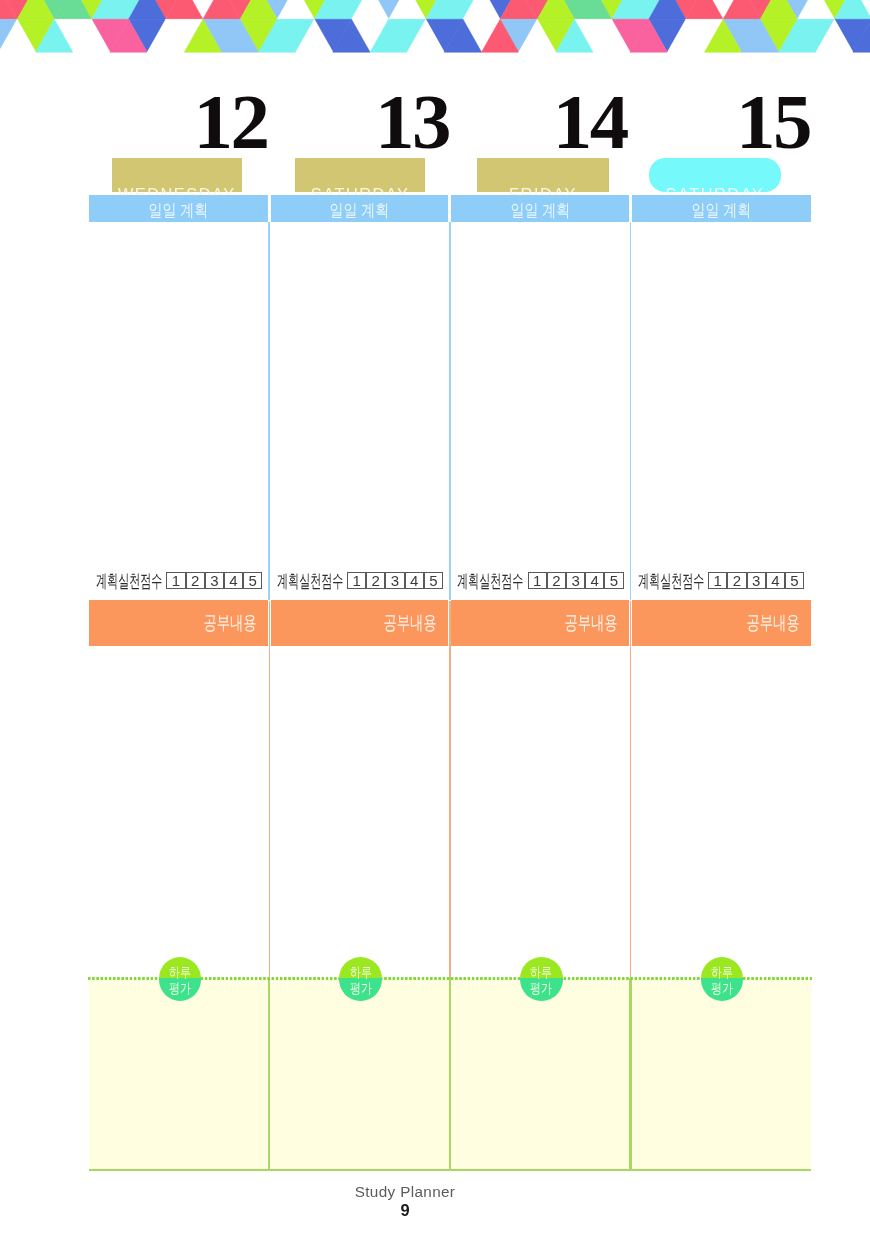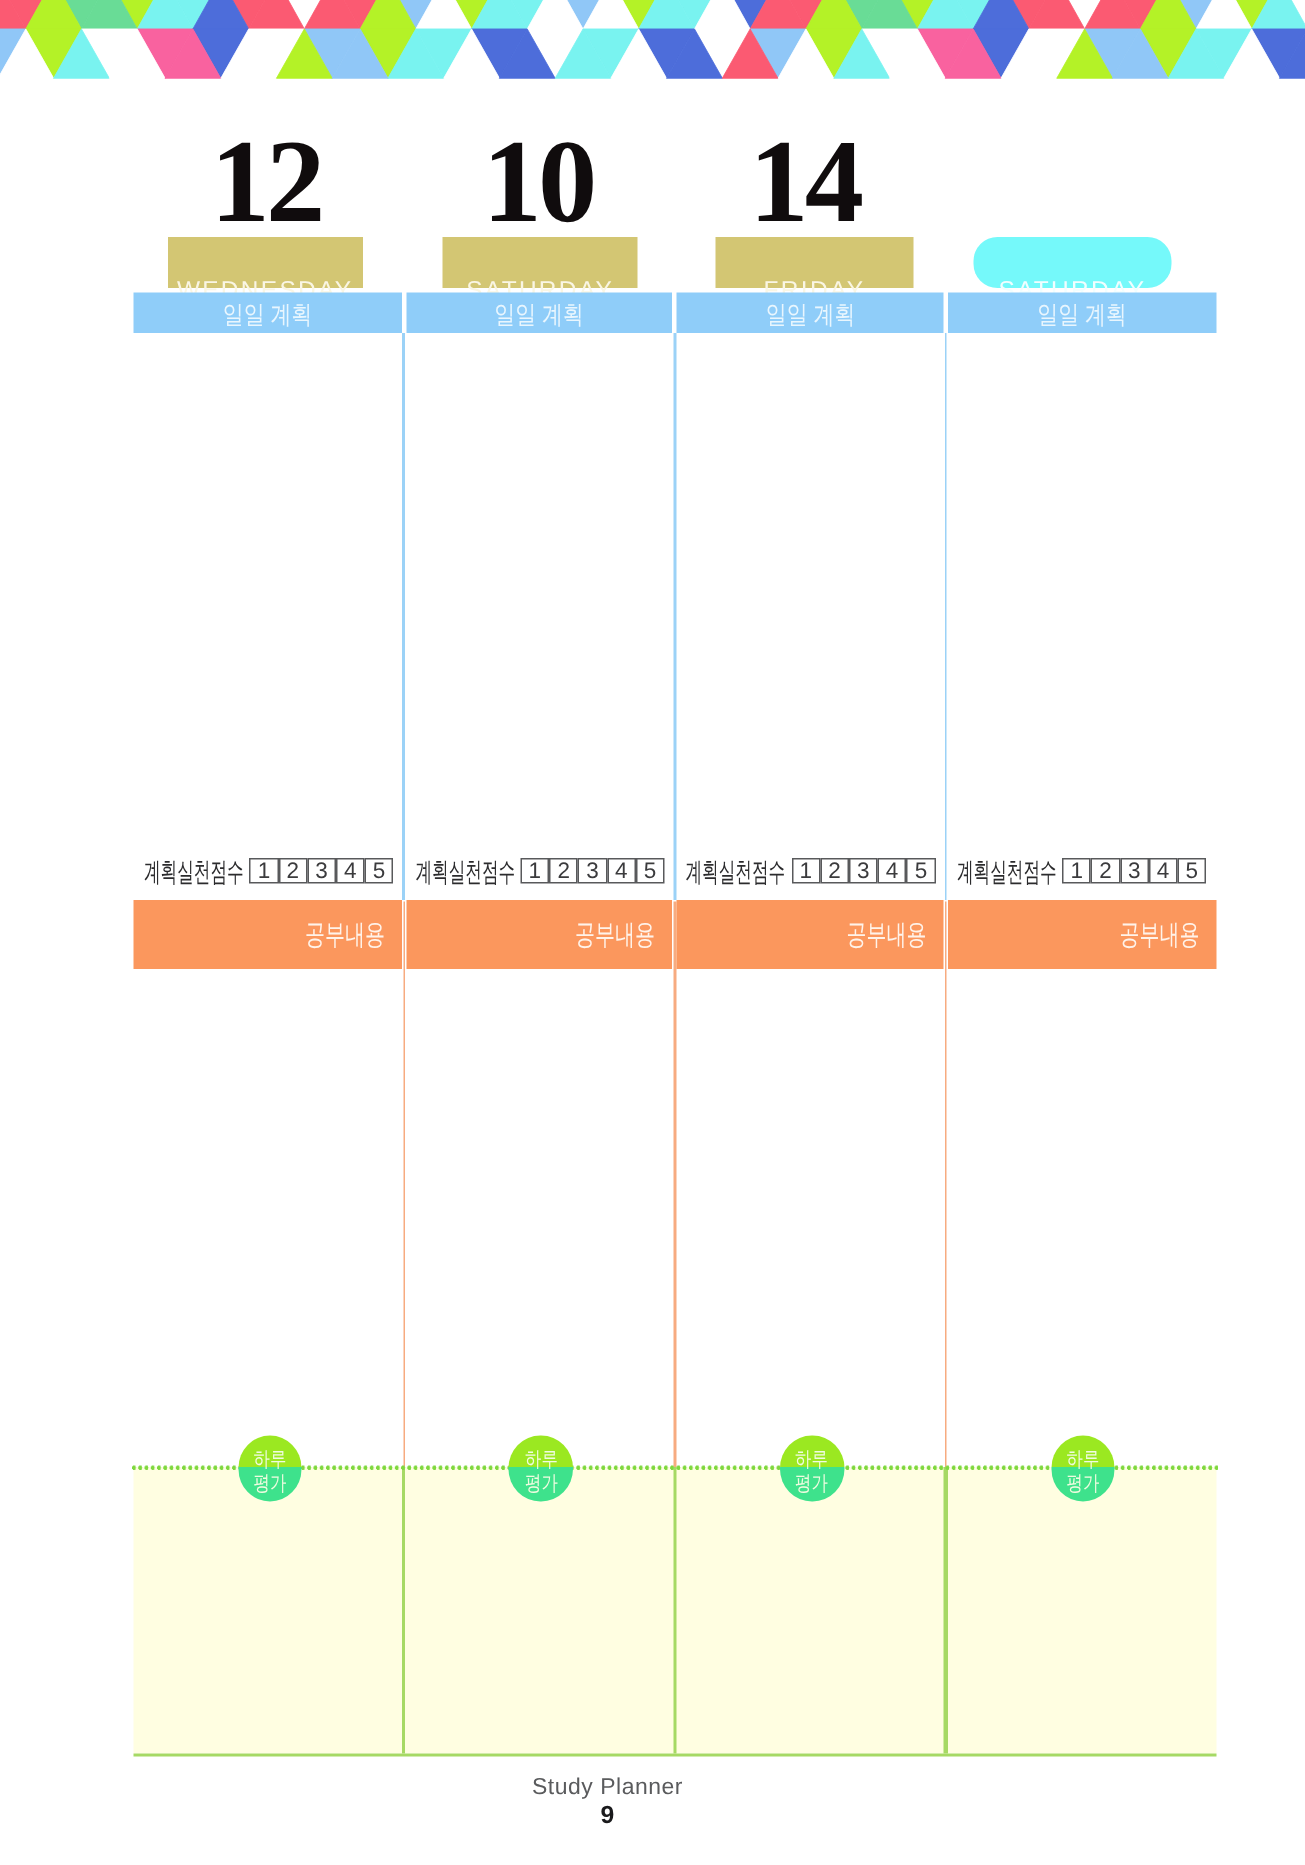--- a/index.html
+++ b/index.html
@@ -7,21 +7,21 @@
   body{width:870px;height:1243px;overflow:hidden;position:relative;
        font-family:"Liberation Sans",sans-serif;-webkit-font-smoothing:antialiased;}
   #page{position:absolute;left:0;top:0;width:870px;height:1243px;background:#fff;}
 
   
   #banner{position:absolute;left:0;top:0;width:870px;height:53px;overflow:hidden;}
   #banner svg{display:block;}
 
   
   .col{position:absolute;top:0;width:180.6px;height:100%;}
-  .daynum{position:absolute;top:82px;width:100%;text-align:center;
+  .daynum{position:absolute;top:82px;width:100%;text-align:right;
           font-family:"Liberation Serif",serif;font-weight:bold;font-size:79px;
           line-height:79px;color:#100c0d;letter-spacing:-2.5px;}
   .daytag{position:absolute;top:157.6px;height:34.8px;
           display:flex;align-items:center;justify-content:center;}
   .daytag span{color:#FAF6E4;font-size:16.3px;letter-spacing:1.55px;line-height:17px;
                font-weight:400;transform:translateY(4.5px);margin-top:28px;}
   .daytag.tan{background:#D3C673;}
   .daytag.cyan{background:#75F9FA;border-radius:16px;}
   .daytag.cyan span{color:#F2FEFF;}
 
@@ -212,21 +212,21 @@
       <div class="studybar" style="left:88.7px;width:179.1px;">
         <span>공부내용</span>
       </div>
       <div class="writearea" style="left:88.7px;width:179.1px;top:628.8px;height:349.59999999999997px;"></div>
       <div class="writearea" style="left:88.7px;width:179.1px;top:978.4px;height:190.19999999999993px;"></div>
       <div class="evalcircle" style="left:158.8px;top:957.4px;">
         <b>하루</b>
         <b>평가</b>
       </div>
       <div class="col" style="left:269.3px">
-        <div class="daynum" style="left:-0.9px">10</div>
+        <div class="daynum" style="left:-0.9px">13</div>
         <div class="daytag tan" style="left:25.8px;width:130.1px">
           <span>SATURDAY</span>
         </div>
       </div>
       <div class="planbar" style="left:270.8px;width:177.6px;">
         <span>일일 계획</span>
       </div>
       <div class="writearea" style="left:270.8px;width:177.6px;top:221.7px;height:349.8px;"></div>
       <div class="scorerow" style="left:276.8px;top:571.5px;">
         <span class="scorelabel">계획실천점수</span>
@@ -270,20 +270,21 @@
       <div class="studybar" style="left:451.4px;width:177.6px;">
         <span>공부내용</span>
       </div>
       <div class="writearea" style="left:451.4px;width:177.6px;top:628.8px;height:349.59999999999997px;"></div>
       <div class="writearea" style="left:451.4px;width:177.6px;top:978.4px;height:190.19999999999993px;"></div>
       <div class="evalcircle" style="left:520px;top:957.4px;">
         <b>하루</b>
         <b>평가</b>
       </div>
       <div class="col" style="left:630.5px">
+        <div class="daynum" style="left:-1px">15</div>
         <div class="daytag cyan" style="left:18.6px;width:131.7px">
           <span>SATURDAY</span>
         </div>
       </div>
       <div class="planbar" style="left:632px;width:179.1px;">
         <span>일일 계획</span>
       </div>
       <div class="writearea" style="left:632px;width:179.1px;top:221.7px;height:349.8px;"></div>
       <div class="scorerow" style="left:638px;top:571.5px;">
         <span class="scorelabel">계획실천점수</span>

